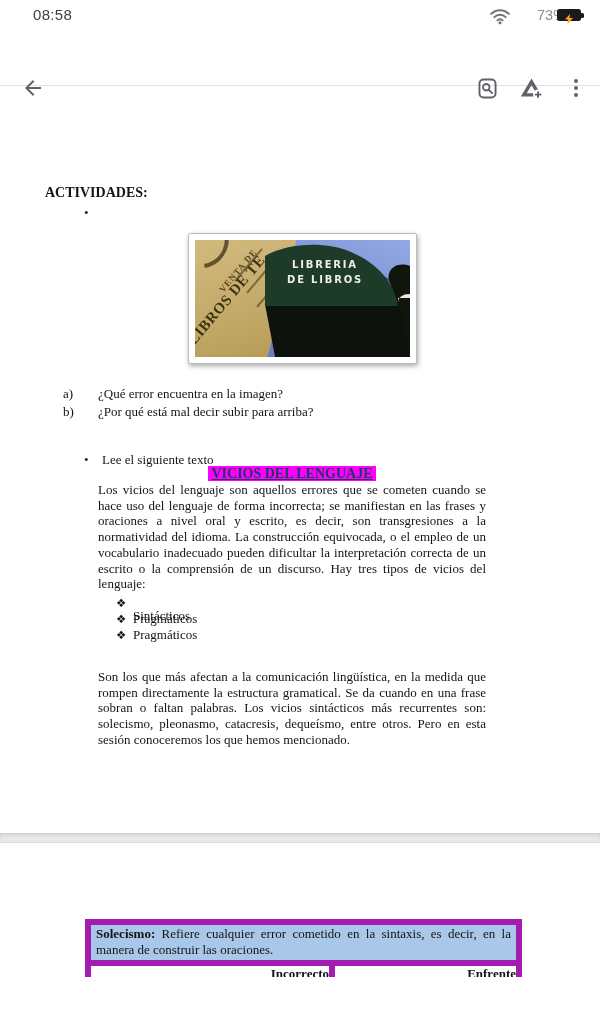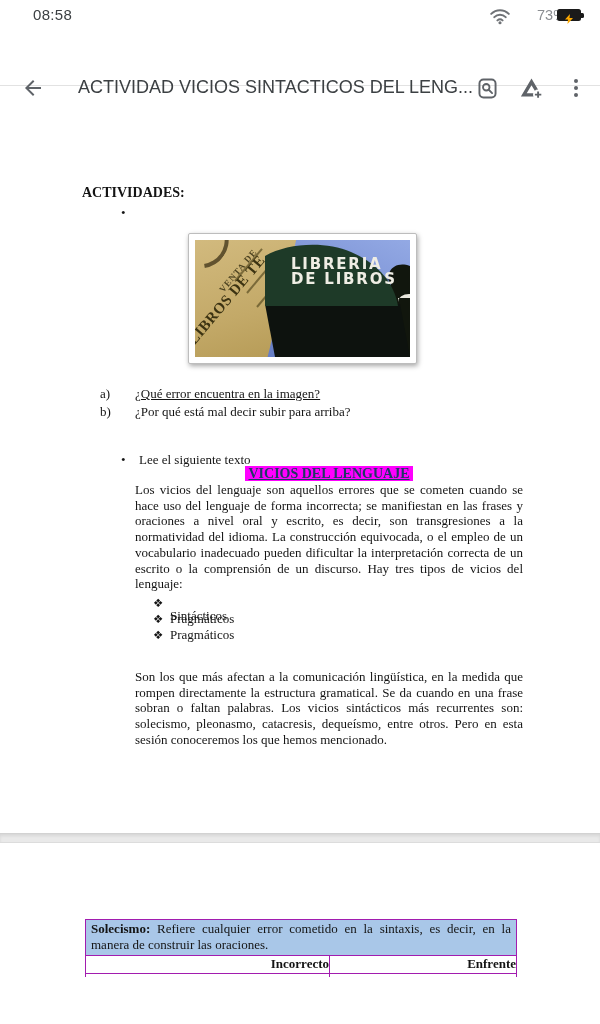--- a/index.html
+++ b/index.html
@@ -25,21 +25,21 @@
   .app-title { left:78px; top:47px; font-size:18px; color:#3c4043; white-space:nowrap; }
   .find-btn { left:467px; top:38px; }
   .drive-btn { left:511px; top:38px; }
   .menu-btn { left:556px; top:38px; }
 
   
   .doc-area { top:86px; left:0; width:600px; height:938px; background:#fff; }
   .page-gap { top:747px; left:0; width:600px; height:10px; background:#e9e9e9;
               border-top:1px solid #d2d2d2; border-bottom:1px solid #dcdcdc; box-shadow:inset 0 2px 3px rgba(0,0,0,.08); }
 
-  .ser { font-family:"Liberation Serif", serif; color:#141414;margin-left:37px; }
+  .ser { font-family:"Liberation Serif", serif; color:#141414; }
   .doc-h { font-size:14px; font-weight:bold; }
   .doc-t { font-size:13px; }
   .just { text-align:justify; line-height:15.7px; }
 
   
   .photo-frame { left:188px; top:147px; width:229px; height:131px; background:#fff;
                  border:1px solid #bdbdbd; border-radius:2px; padding:6px;
                  box-shadow:1px 2px 5px rgba(0,0,0,.35); }
   .photo { position:relative; width:215px; height:117px; overflow:hidden;
            background:linear-gradient(205deg,#93a9e4 0%,#7289cf 55%,#5f77bf 100%); }
@@ -53,36 +53,36 @@
               transform:rotate(35deg); opacity:.75; }
   .wt-small { position:absolute; left:26px; top:46px; font-family:"Liberation Serif",serif;
               font-weight:bold; font-size:9px; color:#4c4220; letter-spacing:1px;
               transform:rotate(-50deg); transform-origin:left center; white-space:nowrap; }
   .wt-big { position:absolute; left:-4px; top:94px; font-family:"Liberation Serif",serif;
             font-weight:bold; font-size:15px; color:#3c3312; letter-spacing:.5px;
             transform:rotate(-50deg); transform-origin:left center; white-space:nowrap; }
   .wt-line { position:absolute; background:#5a4d22; height:2px; opacity:.7;
              transform:rotate(-50deg); transform-origin:left center; }
   .awning-svg { position:absolute; left:0; top:0; }
-  .sign-text { position:absolute; left:96px; top:17px; width:108px; text-align:left;
-               font-family:"DejaVu Sans", sans-serif; font-weight:bold; font-size:15px;
+  .sign-text { position:absolute; left:76px; top:17px; width:108px; text-align:center;
+               font-family:"DejaVu Sans", sans-serif; font-weight:bold; font-size:10px;
                color:#efede4; letter-spacing:1.8px; line-height:15px; }
 
   
   .magenta-wrap { left:98px; top:378px; width:388px; text-align:center; }
   .magenta { background:#ff00ff; color:#1f3864; font-weight:bold; font-size:14px;
              text-decoration:underline; padding:0 3px; }
   .gray-head { left:98px; top:563px; }
   .gray-head span { background:#d9d9d9; font-weight:bold; font-size:14.5px;
                     text-decoration:underline; padding:0 2px; }
 
   
   .vtable { left:85px; top:833px; width:431px; border-collapse:collapse; table-layout:fixed;
             font-family:"Liberation Serif", serif; font-size:13px; color:#141414; }
-  .vtable td { border:1px solid #a21caf; vertical-align:top; }
+  .vtable td { border:6px solid #a21caf; vertical-align:top; }
   .td-blue { background:#a9c7e8; text-align:justify; line-height:16px; padding:1px 5px 2px 5px; }
   .td-colhead { text-align:right; font-weight:bold; padding:0 0 1px 0; line-height:16px; }
   .td-data { padding:0 4px 2px 5px; line-height:16.8px; }
 
   
   .nav-bar { top:977px; left:0; width:600px; height:47px; background:#fff; z-index:70; }
 </style>
 </head>
 <body>
 
@@ -110,21 +110,21 @@
         <path d="M70,58 H203 V62 a11,8 0 0,0 -22,0 a11,8 0 0,0 -22,0 a11,8 0 0,0 -23,0 a11,8 0 0,0 -22,0 a11,8 0 0,0 -22,0 a11,8 0 0,0 -22,0 Z" transform="translate(203,0) scale(-1,1) translate(-203,0)" fill="#e9e7de"></path>
       </svg>
       <div class="sign-text">
         <div>LIBRERIA</div>
         <div>DE LIBROS</div>
       </div>
     </div>
   </div>
 
   <span class="abs ser doc-t" style="left:63px; top:300px;">a)</span>
-  <div class="abs ser doc-t" style="left:98px; top:300px;text-decoration:underline;">¿Qué error encuentra en la imagen?</div>
+  <div class="abs ser doc-t" style="left:98px; top:300px;">¿Qué error encuentra en la imagen?</div>
   <span class="abs ser doc-t" style="left:63px; top:318px;">b)</span>
   <div class="abs ser doc-t" style="left:98px; top:318px;">¿Por qué está mal decir subir para arriba?</div>
 
   <span class="abs ser doc-t" style="left:84px; top:366px;">•</span>
   <div class="abs ser doc-t" style="left:102px; top:366px;">Lee el siguiente texto</div>
 
   <div class="abs ser magenta-wrap">
     <span class="magenta">VICIOS DEL LENGUAJE</span>
   </div>
 
@@ -189,21 +189,20 @@
     </svg>
   </span>
 </div>
 
 <div class="abs app-bar">
   <div class="abs icon-btn back-btn">
     <svg width="24" height="24" viewBox="0 0 24 24">
       <path d="M20,11H7.8l5.6-5.6L12,4l-8,8 8,8 1.4-1.4L7.8,13H20z" fill="#5f6368"></path>
     </svg>
   </div>
-  <div class="abs app-title">ACTIVIDAD VICIOS SINTACTICOS DEL LENG...</div>
   <div class="abs icon-btn find-btn">
     <svg width="23" height="23" viewBox="0 0 24 24">
       <rect x="3.6" y="2.6" width="16.8" height="18.8" rx="4.2" fill="none" stroke="#5f6368" stroke-width="2"></rect>
       <circle cx="10.7" cy="10.7" r="3.4" fill="none" stroke="#5f6368" stroke-width="1.9"></circle>
       <path d="M13.3,13.3 L16.8,16.8" stroke="#5f6368" stroke-width="1.9" stroke-linecap="round"></path>
     </svg>
   </div>
   <div class="abs icon-btn drive-btn">
     <svg width="25" height="24" viewBox="0 0 24 24">
       <path fill-rule="evenodd" fill="#5f6368" d="M12,2.6 L22.6,20.4 L1.4,20.4 Z M12,9.2 L7.2,17.2 L16.8,17.2 Z"></path>

